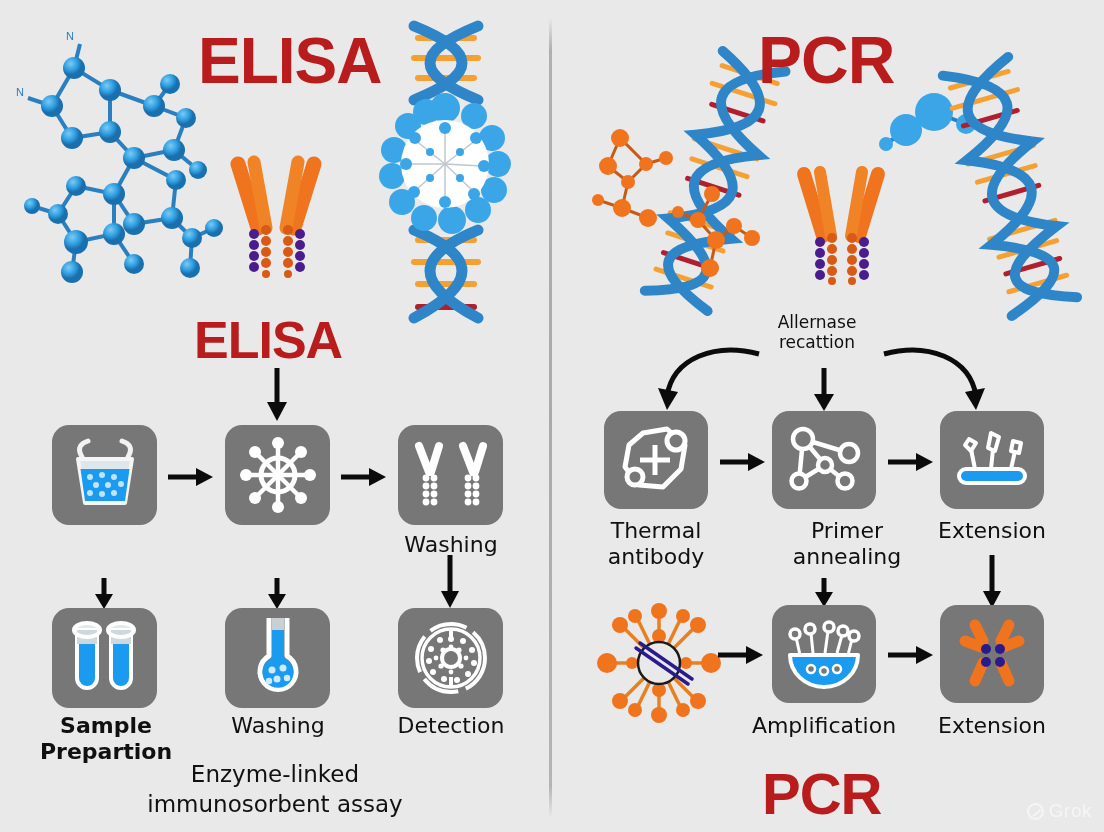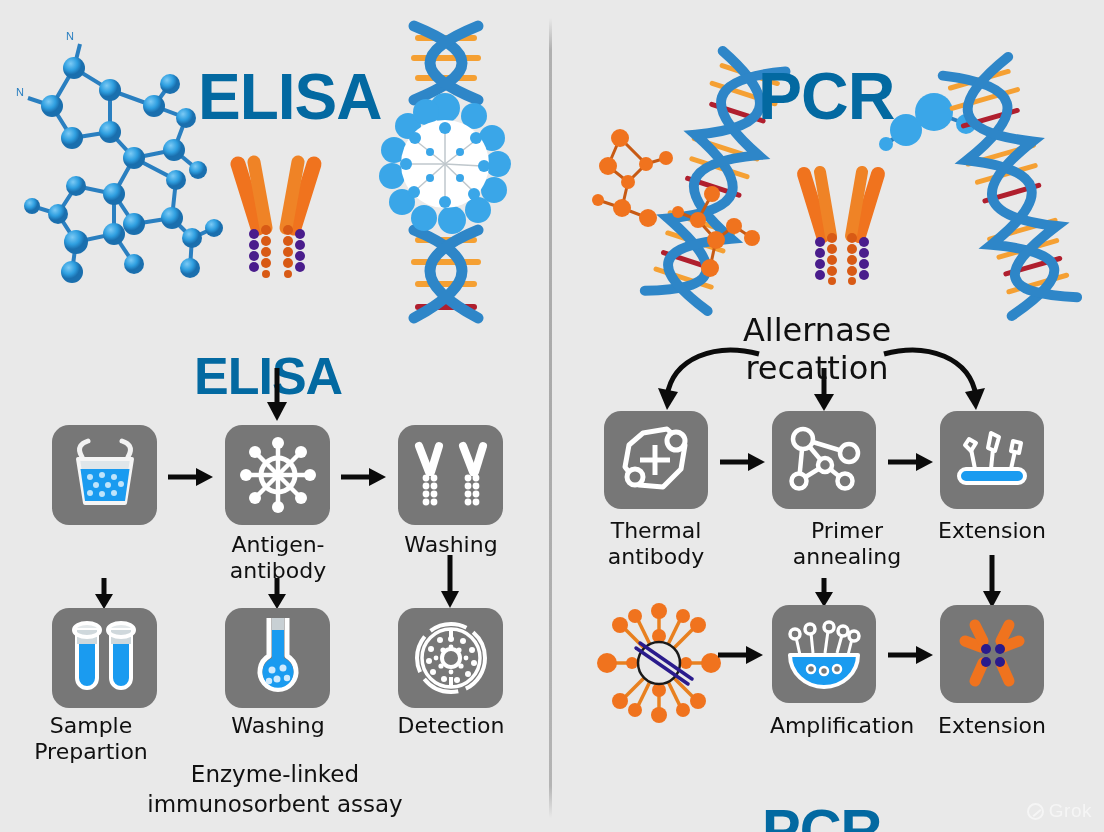--- a/index.html
+++ b/index.html
@@ -13,25 +13,24 @@
   #canvas { position:absolute; inset:0; width:1104px; height:832px; }
   .abs { position:absolute; }
 
   .divider {
     left:549px; top:18px; width:3px; height:800px;
     background:linear-gradient(to bottom, rgba(170,170,170,0) 0%, #b0b0b0 4%, #aaaaaa 50%, #b4b4b4 96%, rgba(170,170,170,0) 100%);
   }
 
   .bigtitle {
     font-weight:700;
-    color:#0369a1;
+    color:#b91c1c;
     letter-spacing:-1px;
     white-space:nowrap;
     font-family:"Liberation Sans", sans-serif;
-    margin-top:36px;
   }
 
   .steplabel {
     font-size:22px;
     color:#101010;
     text-align:center;
     line-height:1.18;
     white-space:pre-line;
     font-family:"DejaVu Sans", sans-serif;
   }
@@ -329,22 +328,20 @@
             <circle cx="55" cy="64" r="3.4"></circle>
           <circle cx="63" cy="40" r="3.4"></circle>
             <circle cx="63" cy="48" r="3.4"></circle>
             <circle cx="63" cy="56" r="3.4"></circle>
             <circle cx="63" cy="64" r="3.4"></circle>
         </g>
       </svg>
     </span>
   </div>
 
-  <div class="abs steplabel" style="left:198px; top:532px; width:160px;">Antigen-
-antibody</div>
   <div class="abs steplabel" style="left:371px; top:532px; width:160px;">Washing</div>
 
   <div class="abs" style="left:92px; top:578px;">
     <svg width="24" height="32" viewBox="0 0 24 32">
       <line x1="12" y1="0" x2="12" y2="18" stroke="#0b0b0b" stroke-width="5"></line>
       <polygon points="3,16 21,16 12,31" fill="#0b0b0b"></polygon>
     </svg>
   </div>
   <div class="abs" style="left:265px; top:578px;">
     <svg width="24" height="32" viewBox="0 0 24 32">
@@ -421,21 +418,21 @@
             <circle cx="29" cy="47" r="2.6"></circle>
           <circle cx="39" cy="28" r="2.4"></circle>
             <circle cx="39" cy="53" r="2.4"></circle>
           <circle cx="24" cy="39" r="2.4"></circle>
             <circle cx="54" cy="39" r="2.4"></circle>
         </g>
       </svg>
     </span>
   </div>
 
-  <div class="abs steplabel" style="left:1px; top:713px; width:180px;">Sample Prepartion</div>
+  <div class="abs steplabel" style="left:16px; top:713px; width:180px;font-weight:bold;">Sample Prepartion</div>
   <div class="abs steplabel" style="left:198px; top:713px; width:160px;">Washing</div>
   <div class="abs steplabel" style="left:371px; top:713px; width:160px;">Detection</div>
 
   <div class="abs caption" style="left:110px; top:760px; width:330px;">Enzyme-linked
 immunosorbent assay</div>
 
   <div class="abs" style="left:648px; top:52px;">
     <svg width="140" height="260" viewBox="0 0 140 260">
       <g transform="rotate(18 70 130)">
         <g stroke="#f5a033" stroke-width="5" stroke-linecap="round">
@@ -559,21 +556,21 @@
         <g fill="none" stroke="#2e86c8" stroke-width="10" stroke-linecap="round">
           <path d="M36 2 C 108 32, 108 60, 36 90 C 108 120, 108 148, 36 178 C 108 206, 108 228, 36 252"></path>
           <path d="M104 2 C 32 32, 32 60, 104 90 C 32 120, 32 148, 104 178 C 32 206, 32 228, 104 252"></path>
         </g>
       </g>
     </svg>
   </div>
 
   <div class="abs bigtitle" style="left:758px; top:22px; font-size:66px;">PCR</div>
 
-  <div class="abs steplabel" style="left:742px; top:312px; width:150px; font-size:32px;">Allernase
+  <div class="abs steplabel" style="left:742px; top:312px; width:150px; font-size:17px;">Allernase
 recattion</div>
 
   <div class="abs" style="left:655px; top:346px;">
     <svg width="110" height="68" viewBox="0 0 110 68">
       <path d="M104 8 C 60 -4, 18 12, 12 50" fill="none" stroke="#0b0b0b" stroke-width="5"></path>
       <polygon points="3,42 23,46 12,64" fill="#0b0b0b"></polygon>
     </svg>
   </div>
 
   <div class="abs" style="left:878px; top:346px;">
@@ -771,21 +768,21 @@
         <g fill="#2a1b8c">
           <circle cx="33" cy="32" r="5"></circle>
             <circle cx="47" cy="32" r="5"></circle>
           <circle cx="33" cy="45" r="5"></circle>
             <circle cx="47" cy="45" r="5"></circle>
         </g>
       </svg>
     </span>
   </div>
 
-  <div class="abs steplabel" style="left:763px; top:713px; width:158px;">Amplification</div>
+  <div class="abs steplabel" style="left:745px; top:713px; width:158px;">Amplification</div>
   <div class="abs steplabel" style="left:913px; top:713px; width:158px;">Extension</div>
 
   <div class="abs bigtitle" style="left:762px; top:760px; font-size:58px;">PCR</div>
 
   <div class="abs wm">
     <span class="ring"></span>
     <span>Grok</span>
   </div>
 
 </div>

